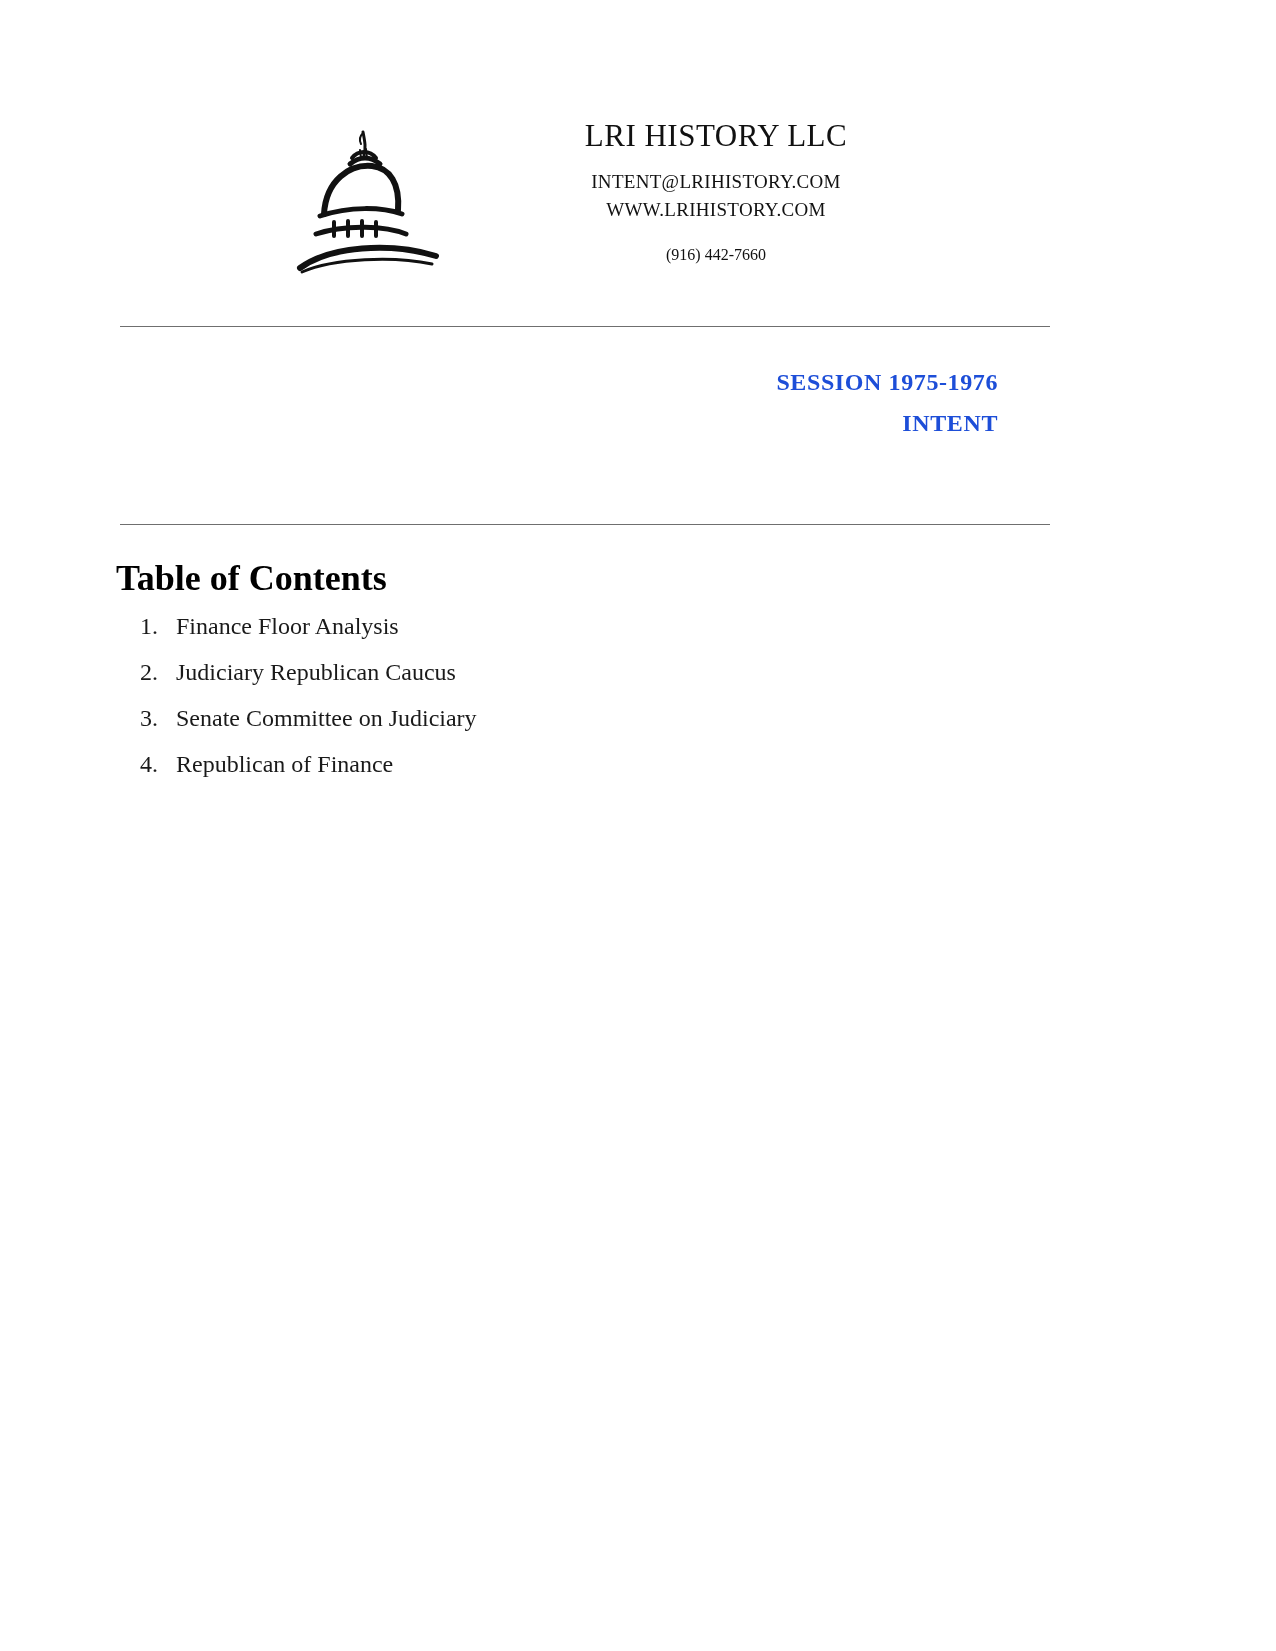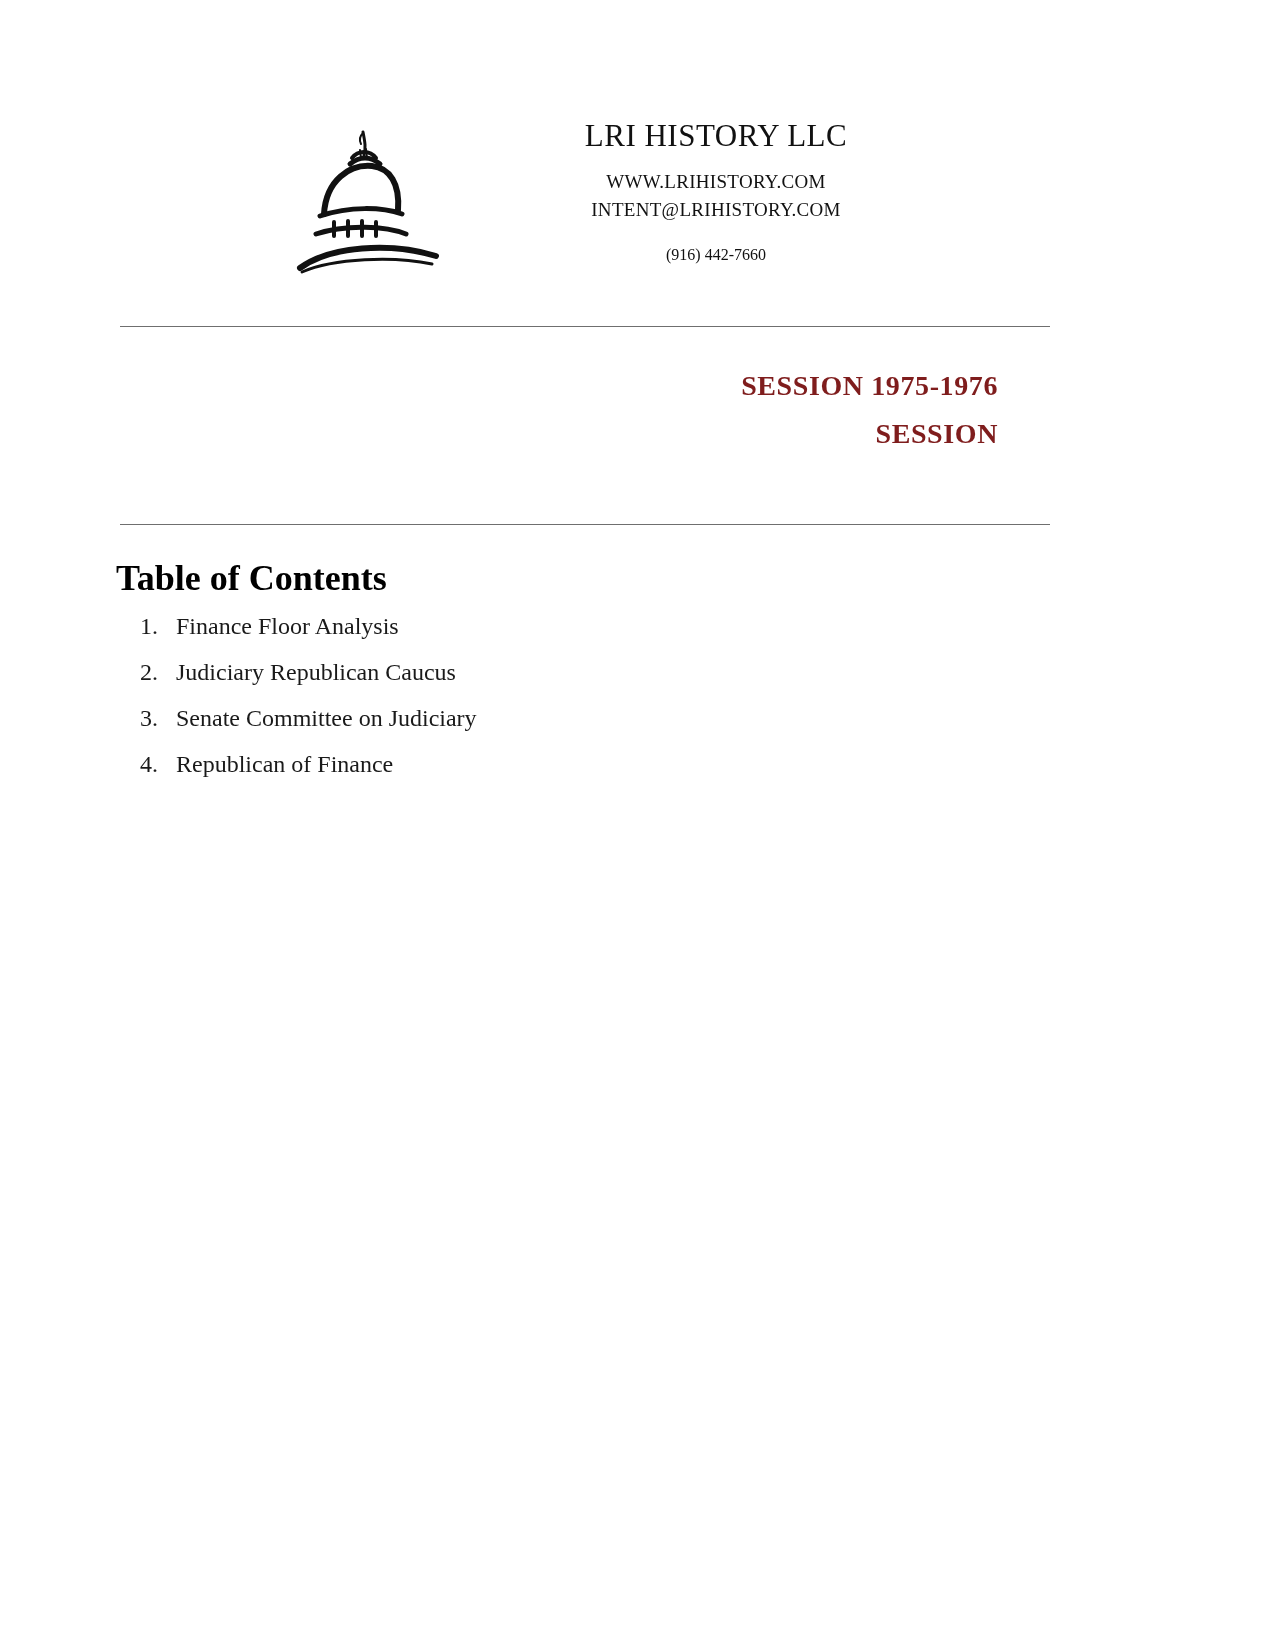--- a/index.html
+++ b/index.html
@@ -91,24 +91,24 @@
     position: absolute;
     left: 120px;
     top: 362px;
     width: 878px;
     text-align: right;
     color: #4a4a4a;
   }
   .heading-line {
     font-family: "Liberation Serif", serif;
     font-weight: bold;
-    font-size: 28px;
+    font-size: 24px;
     letter-spacing: 0.6px;
     line-height: 1.72;
-    color: #7f1d1d;
+    color: #1d4ed8;
   }
 
   
   .toc-title {
     position: absolute;
     left: 116px;
     top: 557px;
     font-family: "Liberation Serif", serif;
     font-weight: bold;
     font-size: 36px;
@@ -170,32 +170,32 @@
           <path d="M44 100 l 0 14 M58 99 l 0 15 M72 99 l 0 15 M86 100 l 0 14" stroke-width="4"></path>
 
           <path d="M10 146 C 40 124, 100 120, 146 134" stroke-width="6"></path>
           <path d="M12 150 C 44 136, 104 134, 142 142" stroke-width="3"></path>
         </g>
       </svg>
     </div>
 
     <div class="contact-block">
       <div class="company-name">LRI HISTORY LLC</div>
+      <div class="contact-line">INTENT@LRIHISTORY.COM</div>
       <div class="contact-line">WWW.LRIHISTORY.COM</div>
-      <div class="contact-line">INTENT@LRIHISTORY.COM</div>
       <div class="contact-phone">(916) 442-7660</div>
     </div>
 
   </div>
 
   <div class="rule rule-top"></div>
 
   <div class="heading-block">
     <div class="heading-line">SESSION  1975-1976</div>
-    <div class="heading-line">SESSION</div>
+    <div class="heading-line">INTENT</div>
   </div>
 
   <div class="rule rule-bottom"></div>
 
   <div class="toc-title">Table of Contents</div>
 
   <ol class="toc-list">
     <li class="toc-item">
       <span class="toc-num">1.</span>
       <span class="toc-label">Finance Floor Analysis</span>

